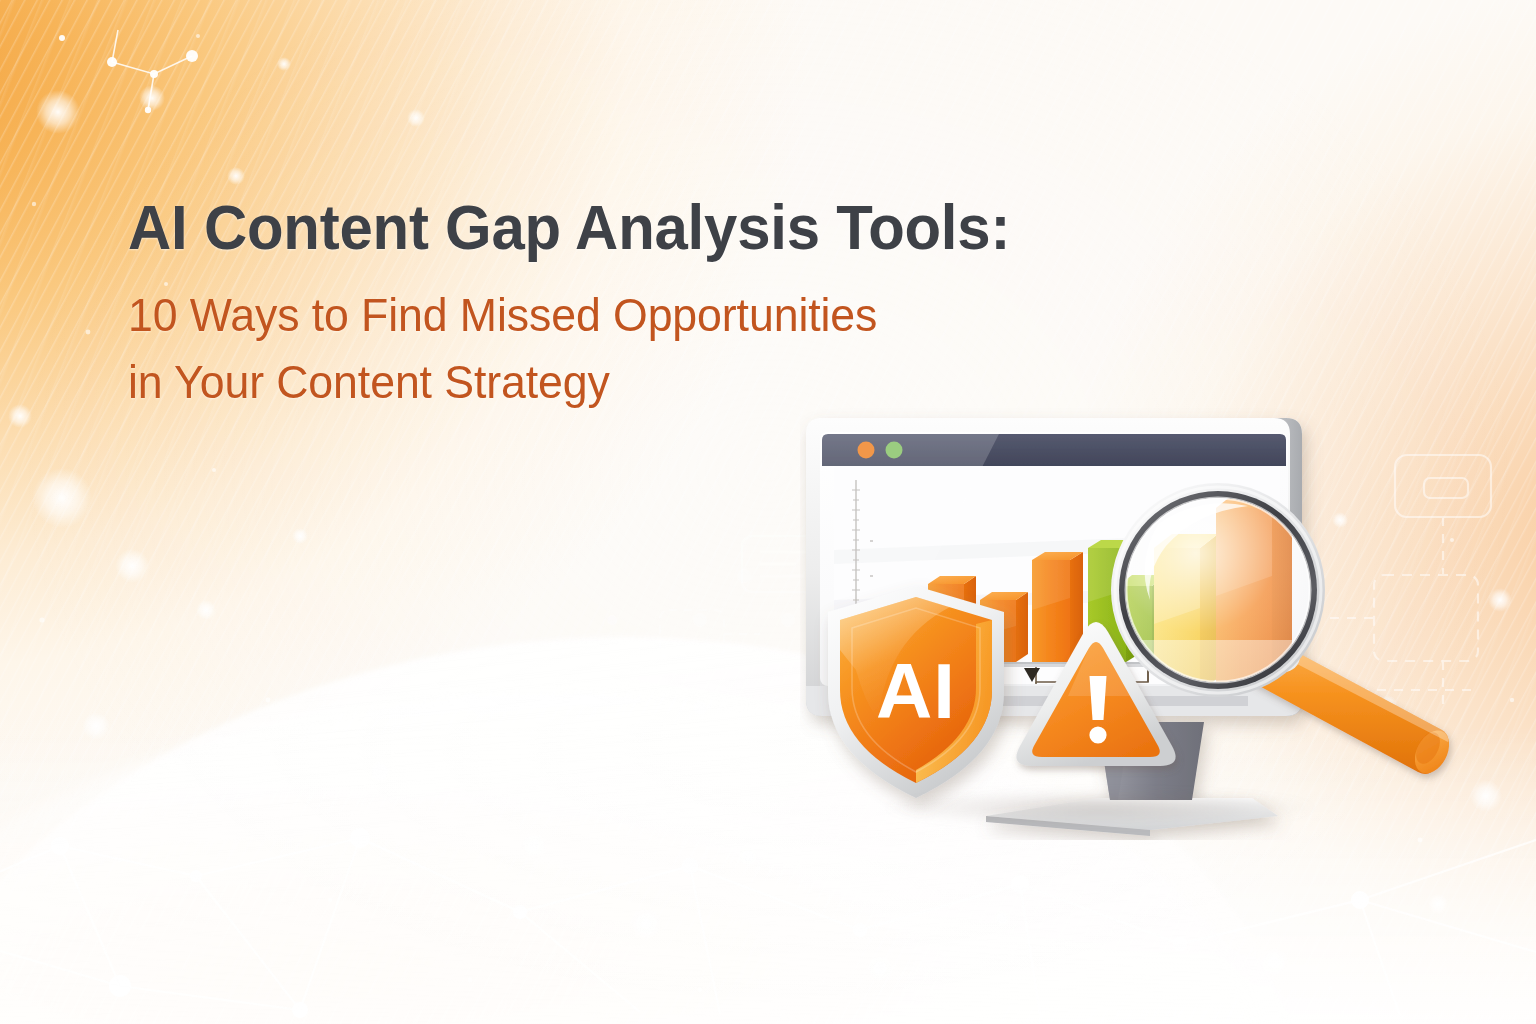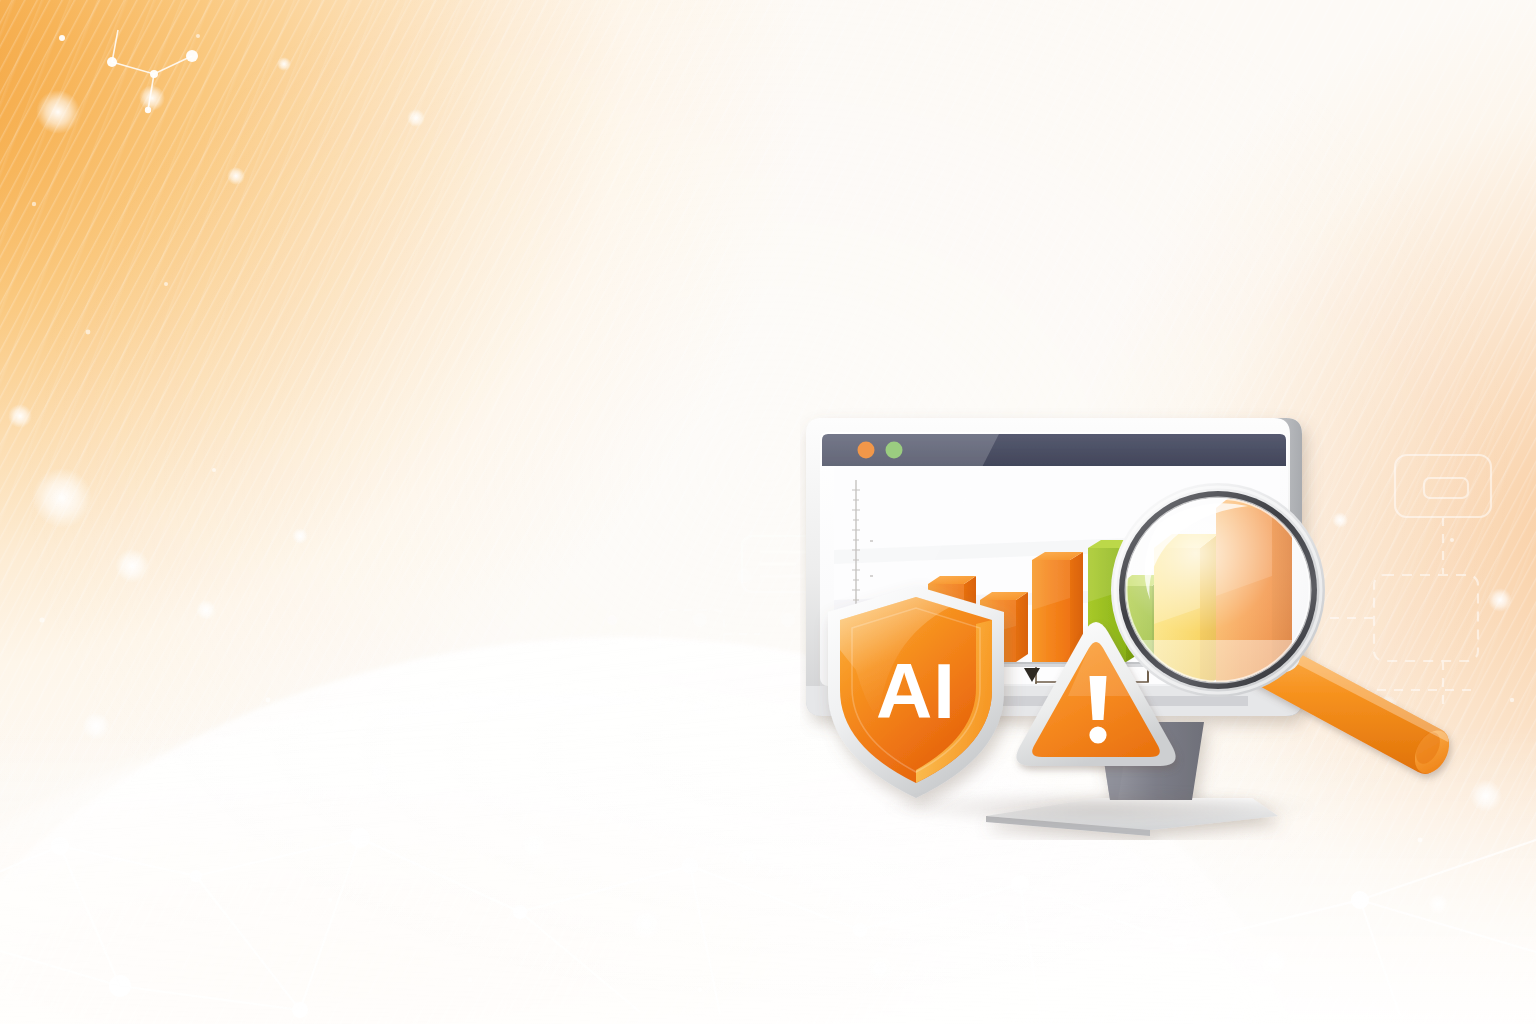--- a/index.html
+++ b/index.html
@@ -240,20 +240,27 @@
       <circle cx="34" cy="204" r="2.2"></circle>
         <circle cx="198" cy="36" r="2"></circle>
     </g>
   </svg>
 
   <div class="bg-wave"></div>
   <div class="bg-wave2"></div>
   <div class="bg-bottom-fade"></div>
   <div class="bg-vig"></div>
 
+  <div class="textblock">
+    <h1 class="title">AI Content Gap Analysis Tools:</h1>
+    <p class="sub">
+      <span class="l">10 Ways to Find Missed Opportunities</span>
+      <span class="l">in Your Content Strategy</span>
+    </p>
+  </div>
 
   <div class="illus">
     <div class="shadow-floor"></div>
 
     <svg width="680" height="440" viewBox="0 0 680 440">
       <defs>
         <linearGradient id="bezel" x1="0" y1="0" x2="0" y2="1">
           <stop offset="0%" stop-color="#fdfdfd"></stop>
           <stop offset="52%" stop-color="#ededed"></stop>
           <stop offset="100%" stop-color="#cfd0d2"></stop>

